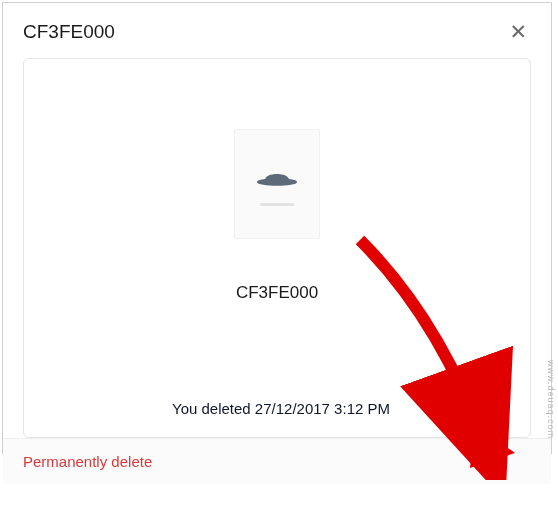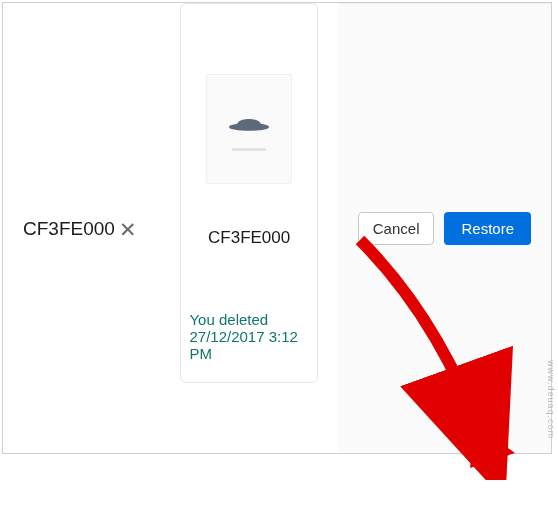--- a/index.html
+++ b/index.html
@@ -10,21 +10,21 @@
       height: 511px;
       position: relative;
     }
     .dialog {
       width: 550px;
       height: 452px;
       border: 1px solid #d0d0d0;
       background: #fff;
       margin: 2px;
       display: flex;
-      flex-direction: row;
+      flex-direction: column;
     }
     .header {
       display: flex;
       justify-content: space-between;
       align-items: center;
       padding: 16px 20px 14px 20px;
     }
     .title {
       font-size: 19px;
       font-weight: 400;
@@ -100,21 +100,21 @@
       width: 80px;
       height: 14px;
       background: repeating-linear-gradient(90deg, #eaeaea 0 8px, #f6f6f6 8px 16px);
       filter: blur(1px);
       margin-top: 4px;
     }
     .deleted-msg {
       margin-top: auto;
       margin-bottom: 20px;
       font-size: 15px;
-      color: #0f766e;
+      color: #0f172a;
       margin-left: 8px;
     }
     .footer {
       border-top: 1px solid #eeeeee;
       background: #fbfbfb;
       padding: 14px 20px;
       display: flex;
       align-items: center;
       justify-content: space-between;
     }
@@ -186,24 +186,21 @@
 
       <div class="file-info">
         <div class="file-name">CF3FE000</div>
       </div>
 
       <div class="deleted-msg">You deleted 27/12/2017 3:12 PM</div>
     </div>
   </div>
 
   <div class="footer">
-    <div class="footer-buttons">
-      <button class="btn btn-cancel">Cancel</button>
-      <button class="btn btn-restore">Restore</button>
-    </div>
+    <span class="perm-delete">Permanently delete</span>
   </div>
 </div>
 
 <svg class="arrow-overlay" viewBox="0 0 190 250">
   <defs>
     <marker id="arrowhead" markerWidth="12" markerHeight="12" refX="7" refY="5" orient="auto">
       <polygon points="0 0, 12 5, 0 10" fill="#e00000"></polygon>
     </marker>
   </defs>
   <path d="M 30 10 Q 110 90 155 215" stroke="#e00000" stroke-width="12" fill="none" marker-end="url(#arrowhead)"></path>

